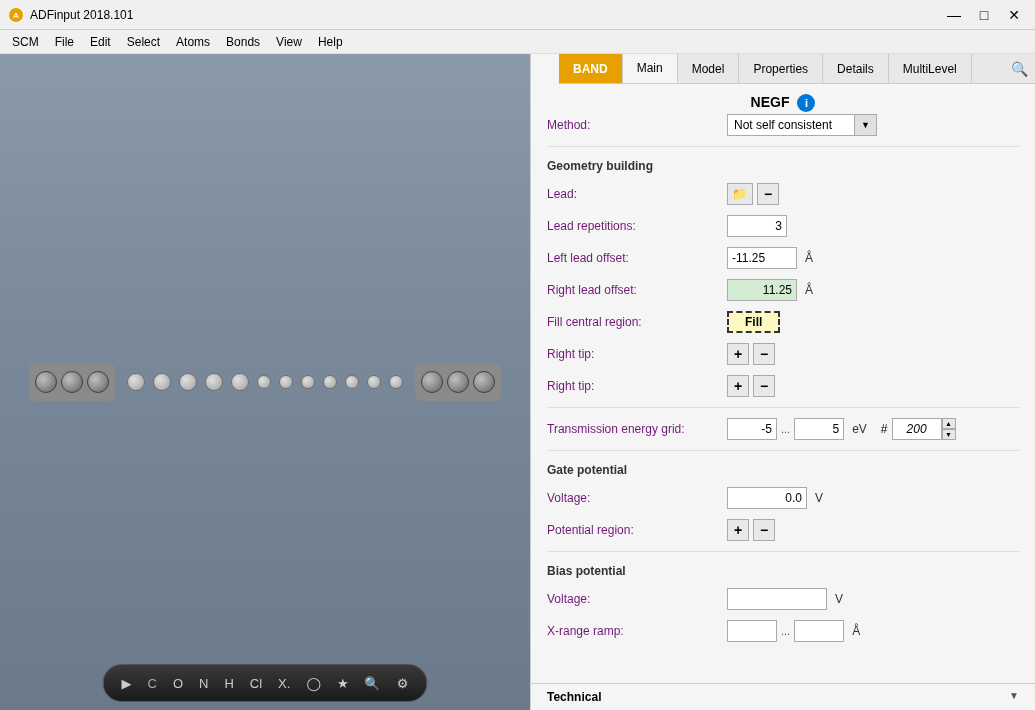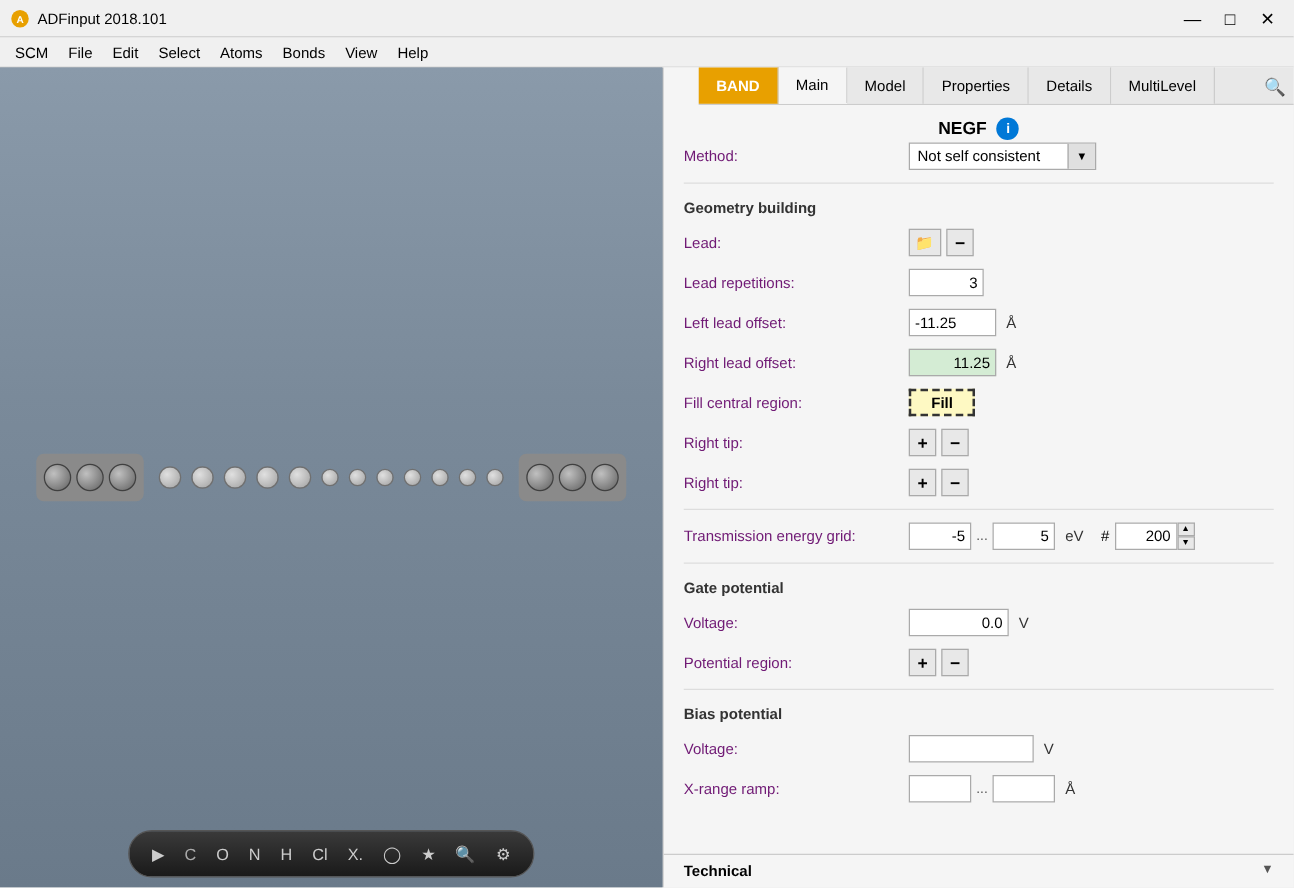--- a/index.html
+++ b/index.html
@@ -296,22 +296,23 @@
       display: flex;
       align-items: center;
     }
     .number-input {
       width: 50px;
       height: 22px;
       border: 1px solid #aaa;
       background: white;
       padding: 0 4px;
       font-size: 12px;
-      text-align: right;
+      text-align: center;
       outline: none;
+      font-style: italic;
     }
     .number-spinner {
       display: flex;
       flex-direction: column;
       height: 22px;
     }
     .spinner-btn {
       flex: 1;
       width: 14px;
       border: 1px solid #aaa;

